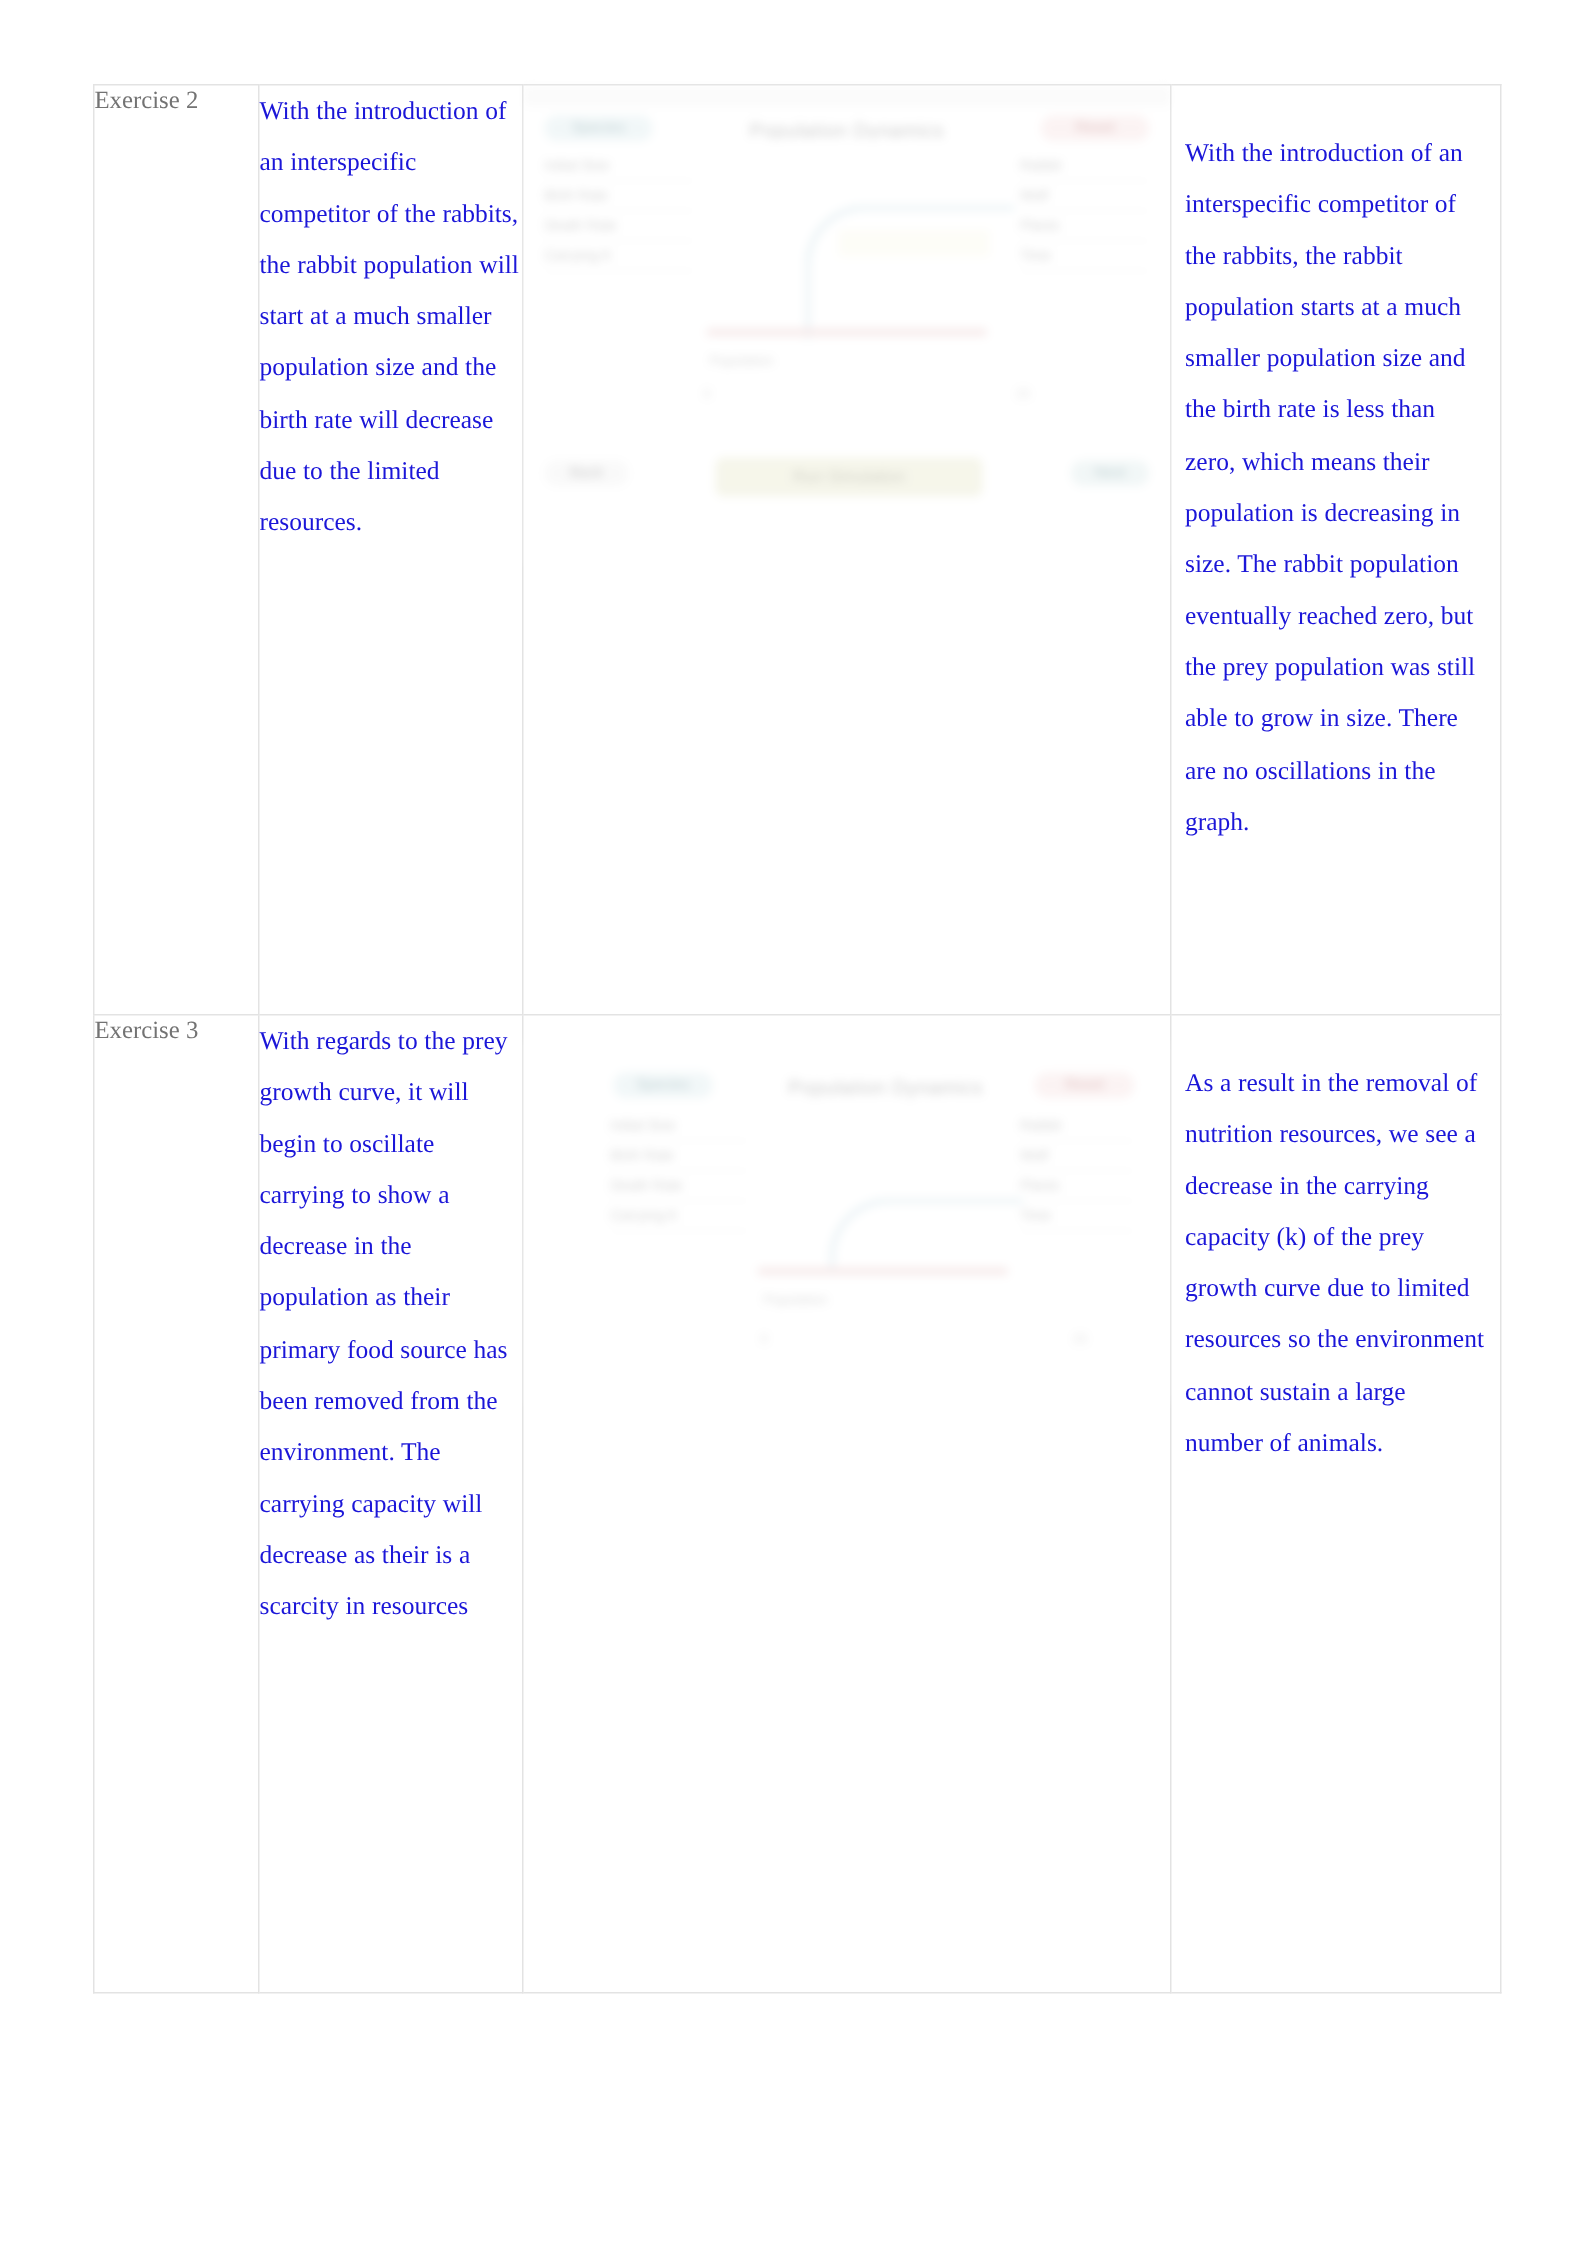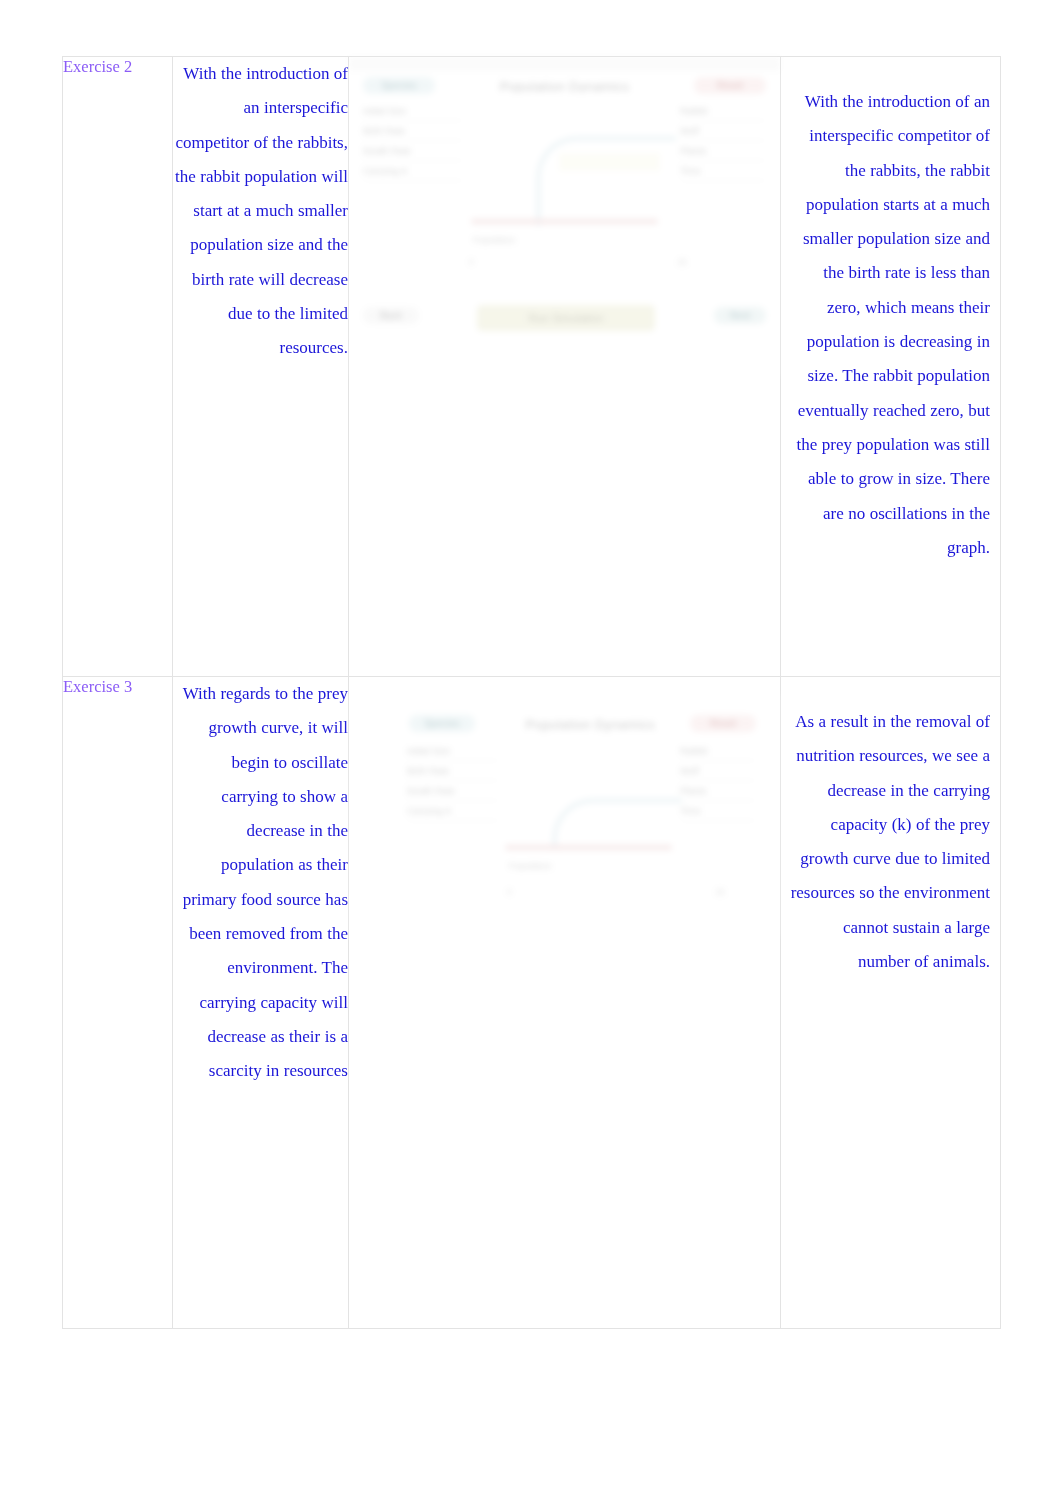--- a/index.html
+++ b/index.html
@@ -42,37 +42,37 @@
   col.c-pred   { width: 176px; }
   col.c-image  { width: 432px; }
   col.c-result { width: 220px; }
 
   
   .cell-label {
     padding: 12px 0 0 11px;
   }
   .exercise-label {
     font-size: 16.5px;
-    color: #8b5cf6;
+    color: #737373;
     line-height: 1.2;
     white-space: nowrap;
   }
 
   
   .cell-text {
     padding: 28px 6px 10px 12px;
   }
   .cell-text.result {
     padding: 28px 10px 10px 9px;
   }
   .prose {
     color: #1b16d8;
     font-size: 17px;
     line-height: 34.3px;
-    text-align: right;
+    text-align: left;
     word-spacing: 0.2px;
     font-family: Liberation Serif, serif;
   }
 
   
   .cell-image {
     padding: 0;
     position: relative;
   }
   .sim-shot {

